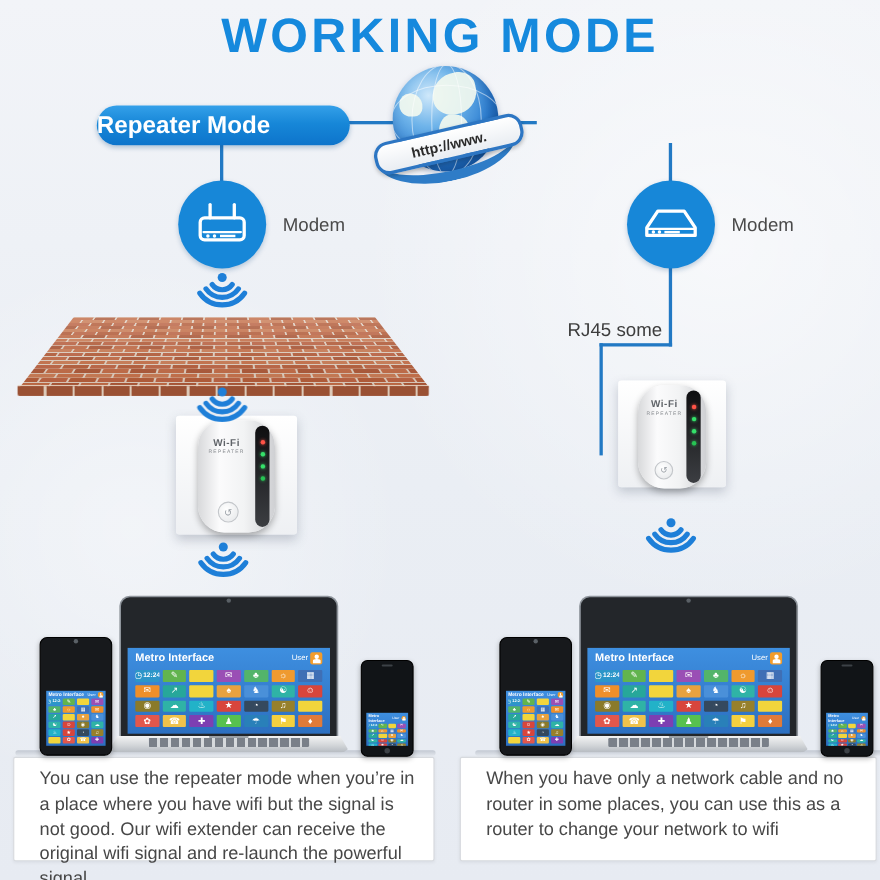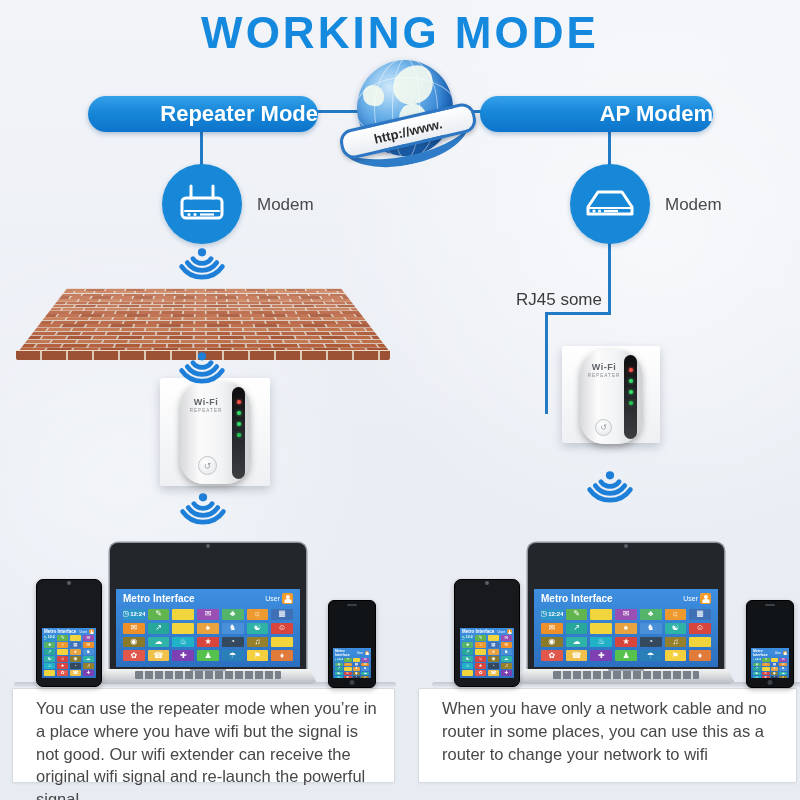--- a/index.html
+++ b/index.html
@@ -7,21 +7,21 @@
     font-family:"Liberation Sans",sans-serif;
     background:
       radial-gradient(circle at 82% 28%, rgba(255,255,255,.55), transparent 38%),
       radial-gradient(circle at 15% 60%, rgba(255,255,255,.4), transparent 30%),
       linear-gradient(180deg,#f2f4f8 0%,#eaeef4 55%,#e7ebf2 100%);}
   .title{position:absolute;top:8px;left:0;width:100%;text-align:center;
     font-size:44px;font-weight:bold;color:#1589dd;letter-spacing:3px;}
   .ln{position:absolute;background:#2279c4;z-index:1;}
   .pill{position:absolute;height:36px;border-radius:18px;z-index:2;
     background:linear-gradient(180deg,#34a0e9 0%,#1787d8 45%,#0d74cb 100%);
-    color:#fff;font-size:22px;font-weight:bold;display:flex;align-items:center;justify-content:flex-end;
+    color:#fff;font-size:22px;font-weight:bold;display:flex;align-items:center;justify-content:flex-start;
     box-shadow:0 2px 5px rgba(10,70,130,.3);}
   
   .globe{position:absolute;left:352px;top:60px;width:106px;height:106px;z-index:3;}
   .sphere{position:absolute;left:5px;top:0;width:96px;height:96px;border-radius:50%;overflow:hidden;
     background:radial-gradient(circle at 34% 28%,#cfe8fa 0%,#6fb4ea 30%,#2a7cd0 62%,#0f59a8 100%);
     box-shadow:inset -5px -7px 12px rgba(0,30,80,.35),0 2px 6px rgba(0,40,100,.25);}
   .cont{position:absolute;background:#f2f8ef;opacity:.92;}
   .c1{left:38%;top:6%;width:42%;height:40%;border-radius:60% 40% 55% 45%;transform:rotate(-8deg);}
   .c2{left:44%;top:46%;width:30%;height:42%;border-radius:45% 55% 60% 40%;}
   .c3{left:6%;top:26%;width:22%;height:22%;border-radius:50% 60% 40% 55%;}
@@ -476,23 +476,20 @@
         <div class="brick" style="background: rgb(192, 106, 69);"></div>
         <div class="brick" style="background: rgb(170, 86, 54);"></div>
       </div>
       <div class="wall-shade"></div>
     </div>
   <div class="wall-side"></div>
 
   <div class="pill" style="left:88px;top:96px;width:230px;">
     <span>Repeater Mode</span>
   </div>
-  <div class="pill" style="left:480px;top:96px;width:233px;">
-    <span>AP Modem</span>
-  </div>
 
   <div class="globe">
     <div class="sphere">
       <div class="cont c1"></div>
       <div class="cont c2"></div>
       <div class="cont c3"></div>
       <div class="grid g1"></div>
       <div class="grid g2"></div>
       <div class="grid g3"></div>
     </div>

